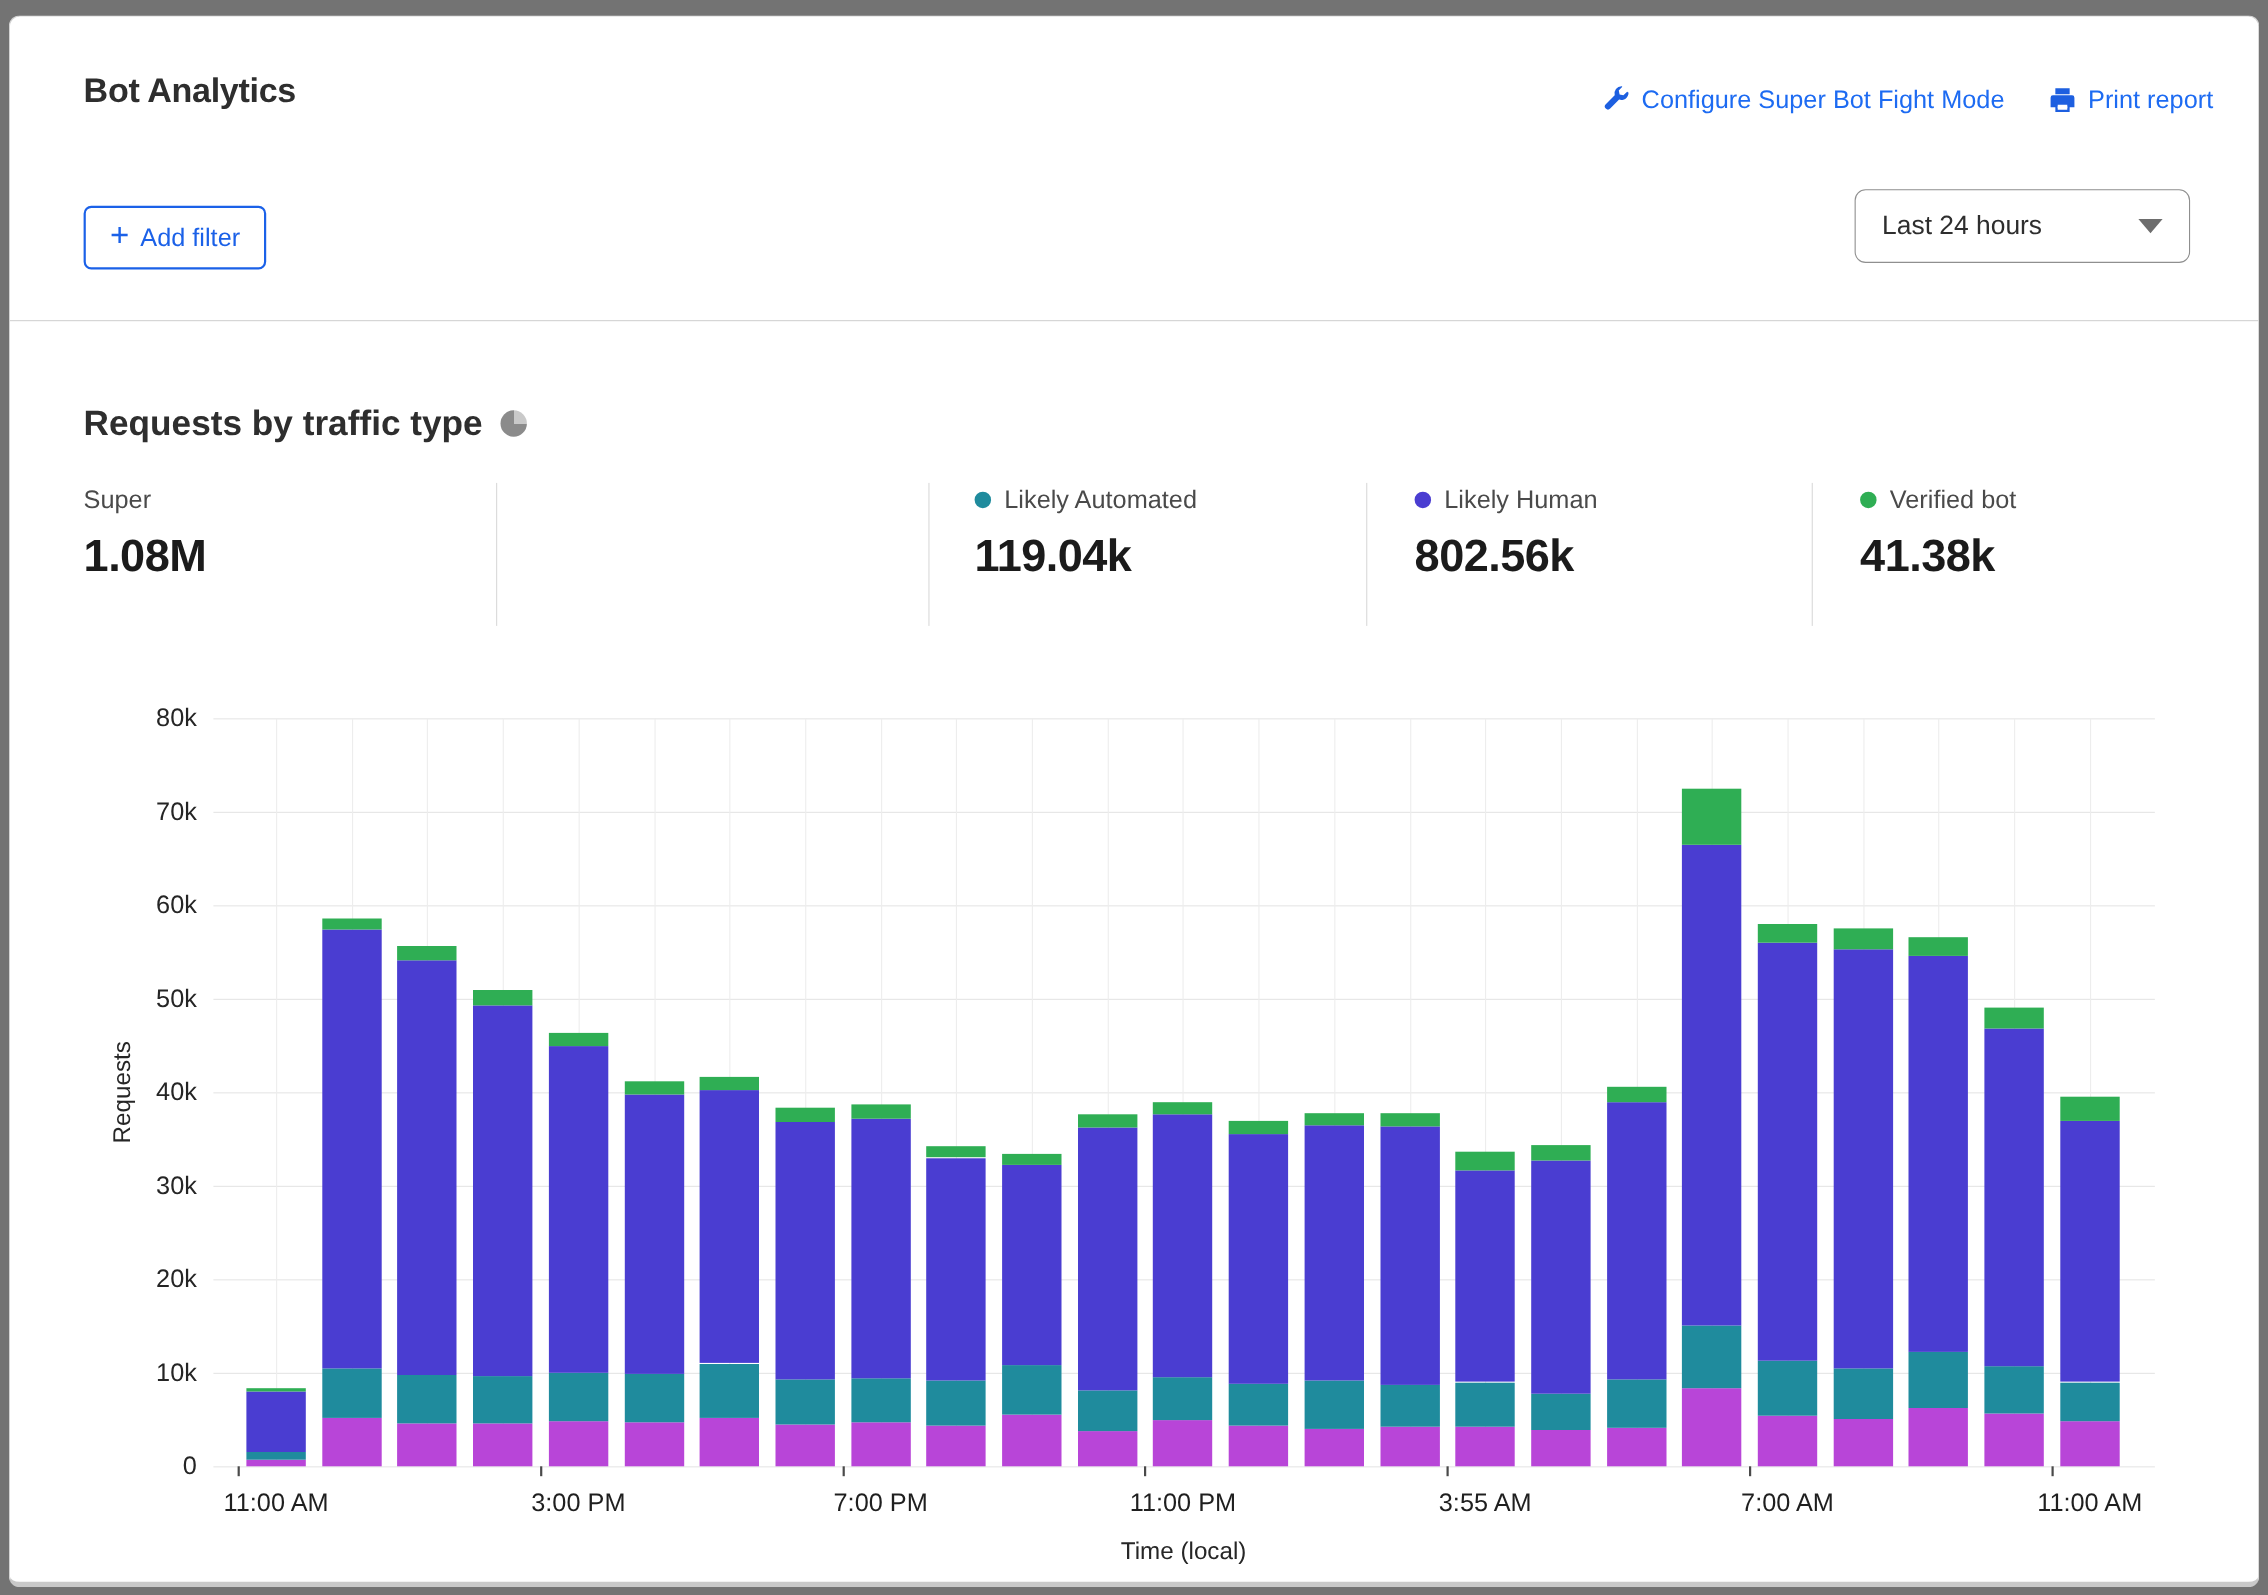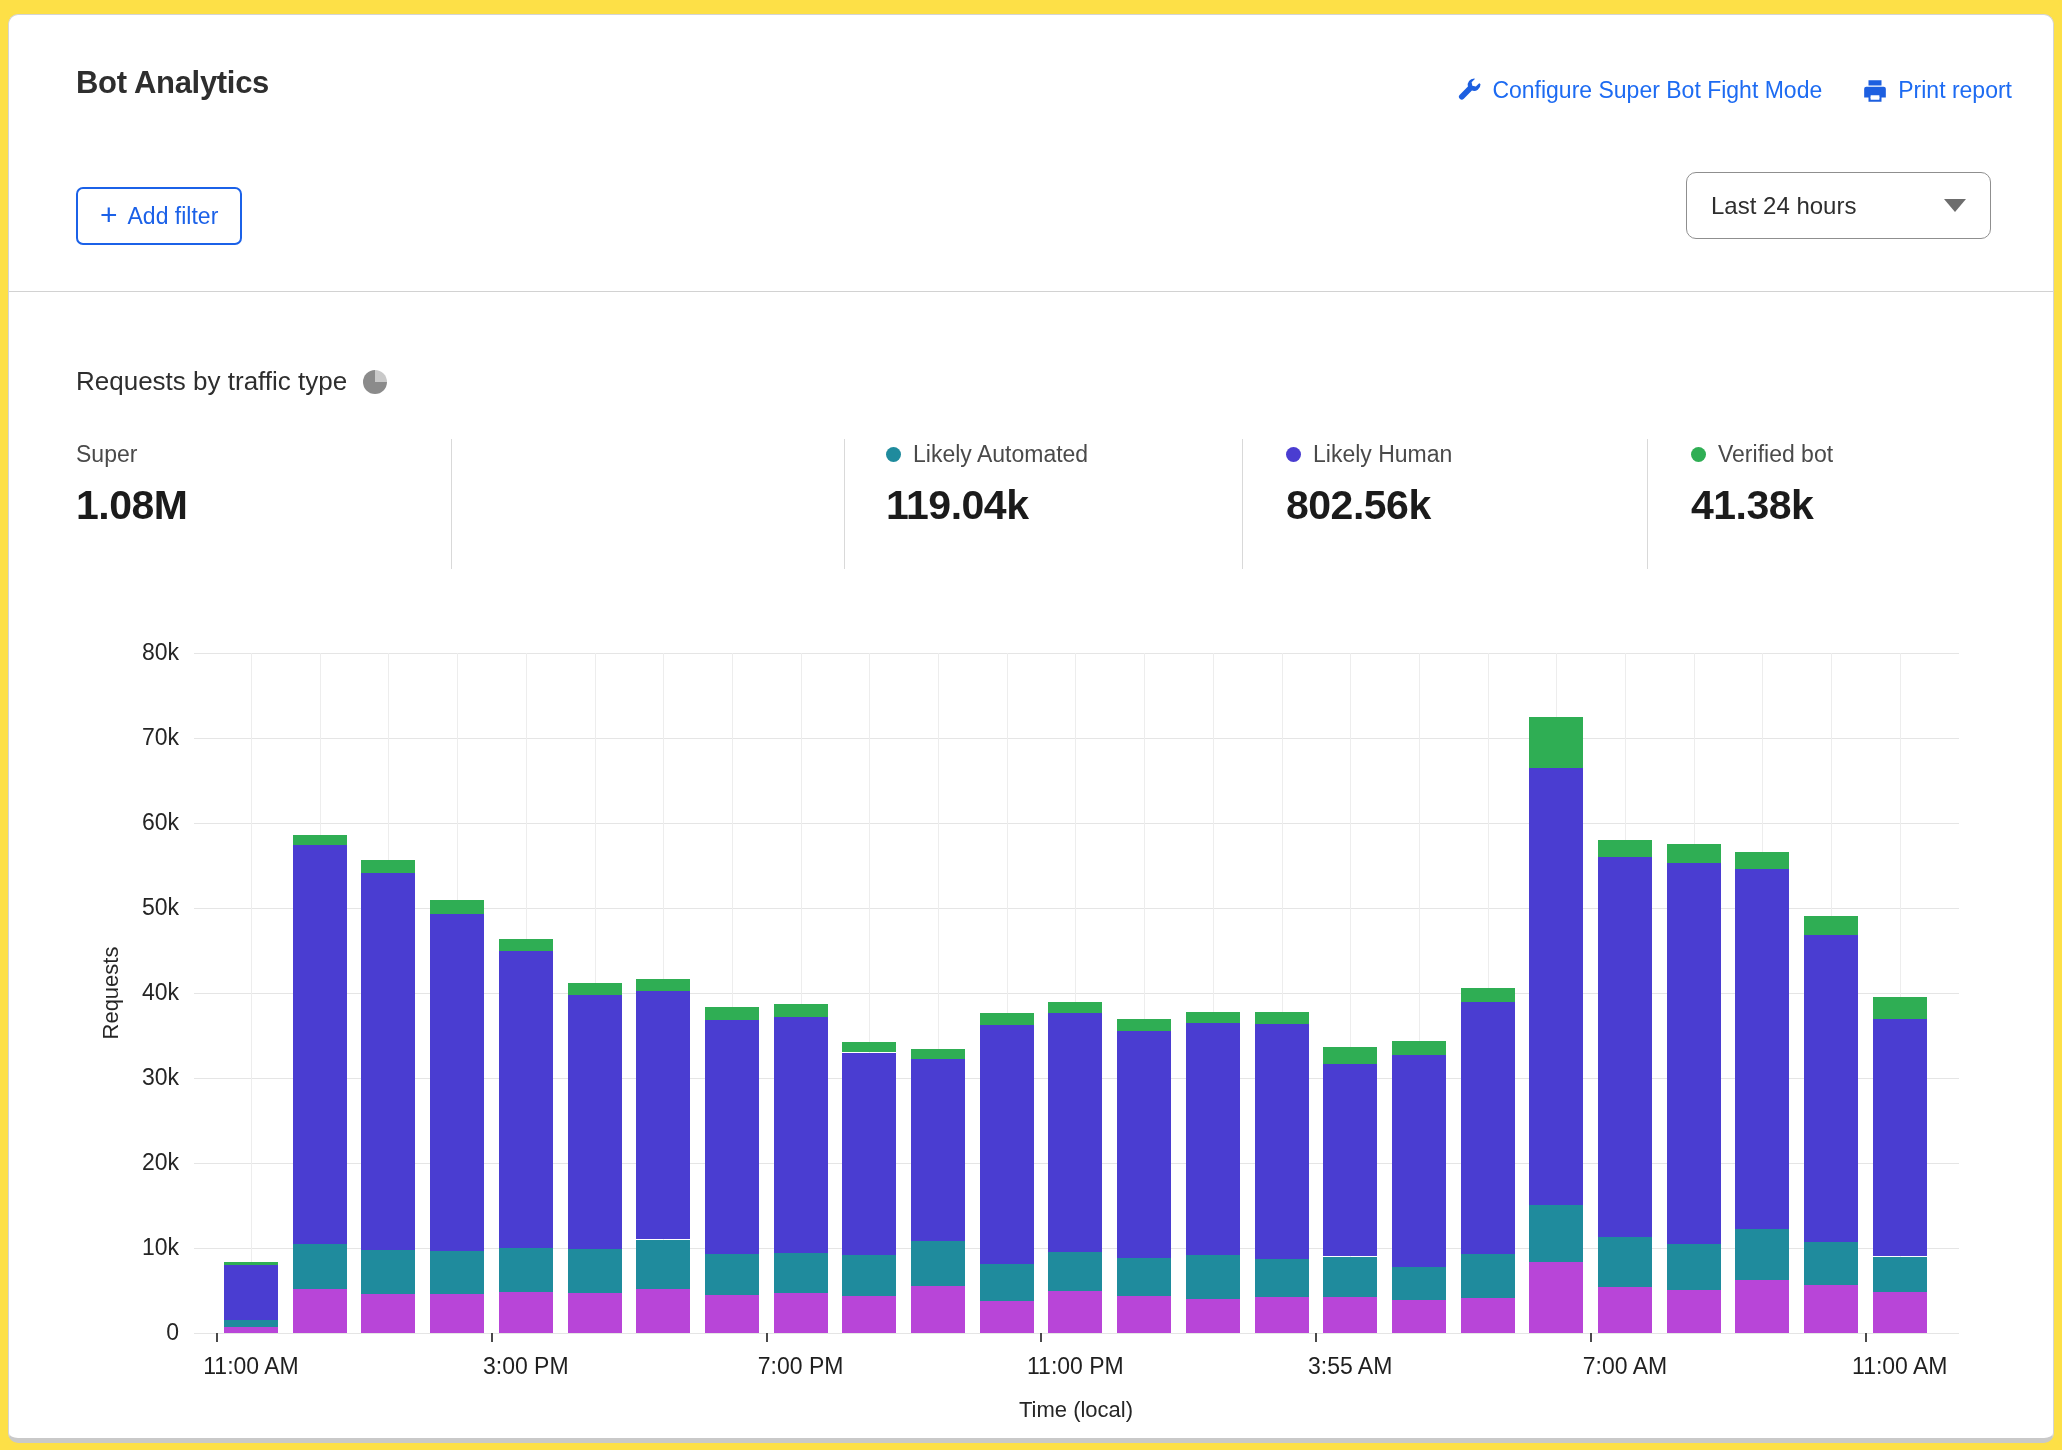--- a/index.html
+++ b/index.html
@@ -1,18 +1,18 @@
 <!DOCTYPE html>
 <html><head>
 <meta charset="utf-8">
 <style>
   * { margin:0; padding:0; box-sizing:border-box; }
   html,body { width:2062px; height:1450px; background:#fff;
     font-family:"Liberation Sans", sans-serif; overflow:hidden; }
-  .canvas { position:relative; width:2062px; height:1450px; background:#fde047; }
+  .canvas { position:relative; width:2062px; height:1450px; background:#737373; }
 
   .card { position:absolute; left:8px; top:14px; width:2046px; height:1429px;
     background:#fff; border:1px solid #d4d4d4; border-bottom:5px solid #c9c9c9;
     border-radius:10px; }
 
   
   .page-title { position:absolute; left:67px; top:50px; font-size:31px;
     font-weight:700; color:#2e2e2e; letter-spacing:-0.3px; }
   .header-links { position:absolute; top:62px; right:41px; display:flex;
     gap:40px; align-items:center; }
@@ -35,21 +35,21 @@
   .time-select .sel-label { font-size:24px; color:#2e2e2e; }
   .caret { margin-left:auto; width:0; height:0; border-left:11px solid transparent;
     border-right:11px solid transparent; border-top:13px solid #6d6d6d; }
 
   .header-divider { position:absolute; left:0; top:276px; width:100%;
     height:1px; background:#d2d2d2; }
 
   
   .section-title-row { position:absolute; left:67px; top:351px; display:flex;
     align-items:center; gap:16px; }
-  .section-title { font-size:26px; font-weight:400; color:#2e2e2e; }
+  .section-title { font-size:32px; font-weight:700; color:#2e2e2e; }
   .pie-icon { width:24px; height:24px; border-radius:50%;
     background:conic-gradient(#c9c9c9 0 25%, #8b8b8b 25% 100%); }
 
   
   .stat-group { position:absolute; top:426px; }
   .stat-label { display:flex; align-items:center; gap:12px; font-size:23px;
     color:#4a4a4a; }
   .dot { width:15px; height:15px; border-radius:50%; flex:0 0 auto; }
   .stat-value { margin-top:14px; font-size:41px; font-weight:700;
     color:#1b1b1b; letter-spacing:-0.5px; }

